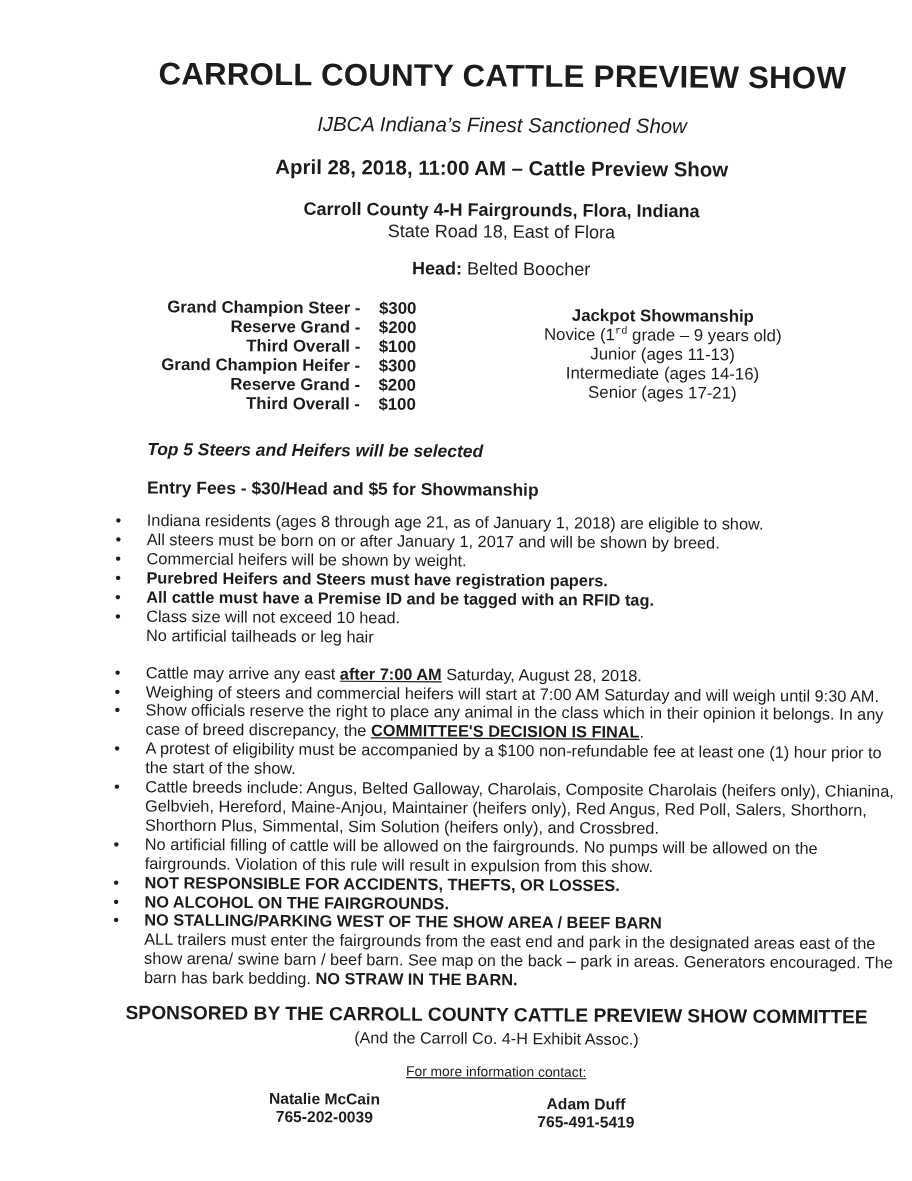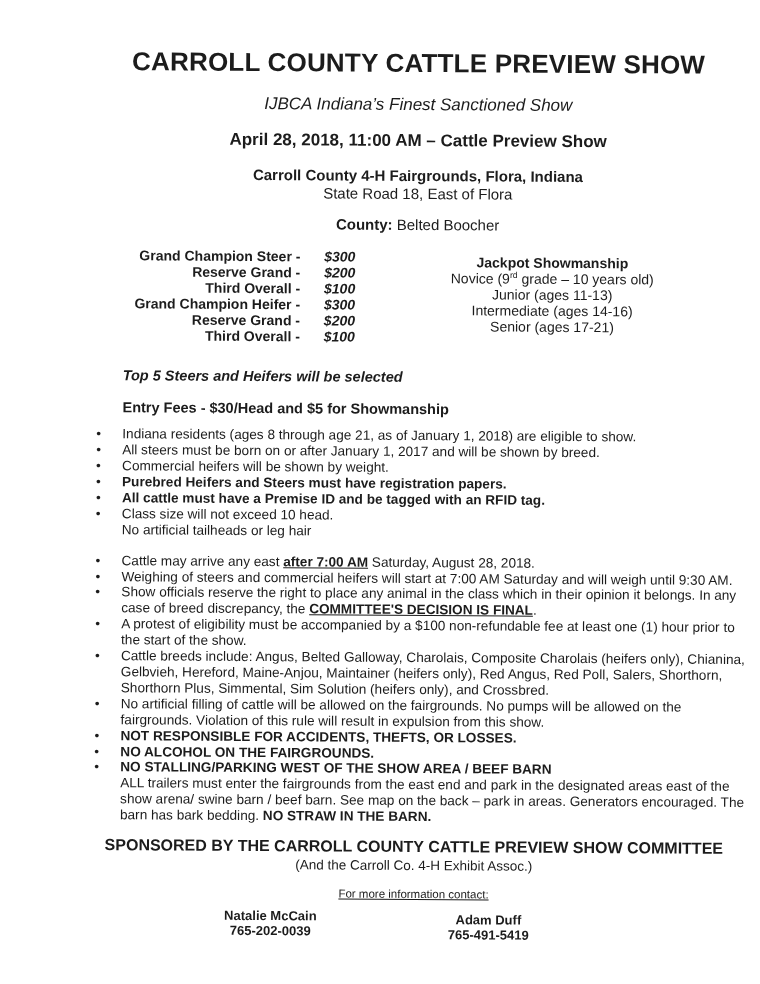--- a/index.html
+++ b/index.html
@@ -22,24 +22,24 @@
   .dateline    { text-align:center; font-weight:700; font-size:17px; margin-top:16px; }
   .venue       { text-align:center; font-weight:700; font-size:15px; margin-top:16px; }
   .address     { text-align:center; font-size:15px; margin-top:1px; }
   .judge       { text-align:center; font-size:15px; margin-top:14px; }
   .judge .jl   { font-weight:700; }
 
   .cols        { display:flex; padding:0 48px; margin-top:16px; }
   .prizes      { width:270px; font-weight:700; font-size:14px; line-height:16px; }
   .prow        { display:flex; }
   .plabel      { flex:1; text-align:right; }
-  .pamount     { width:48px; margin-left:7px; text-align:right;font-style:italic; }
+  .pamount     { width:48px; margin-left:7px; text-align:center; }
   .showmanship { flex:1; text-align:center; font-size:14px; line-height:16px; padding-top:5px; }
   .show-title  { font-weight:700; }
-  sup          { font-size:0.62em; vertical-align:super; line-height:0; }
+  sup          { font-size:0.62em; vertical-align:super; line-height:0;font-family:Liberation Mono, monospace; }
 
   .top5        { margin:24px 48px 0; padding-left:38px; font-weight:700; font-style:italic; font-size:14.5px; }
   .entry       { margin:16px 48px 0; padding-left:38px; font-weight:700; font-size:14.5px; }
 
   .rules       { margin:11px 48px 0; font-size:13.6px; line-height:15.9px; }
   .rules.second{ margin-top:15px; }
   .li          { display:flex; }
   .li .b       { width:38px; flex:none; padding-left:12px; box-sizing:border-box; }
   .li .t       { flex:1; }
   .bold        { font-weight:700; }
@@ -58,21 +58,21 @@
 
 <div class="page">
   <div class="sheet">
 
     <div class="title">CARROLL COUNTY CATTLE PREVIEW SHOW</div>
     <div class="subtitle">IJBCA Indiana’s Finest Sanctioned Show</div>
     <div class="dateline">April 28, 2018, 11:00 AM – Cattle Preview Show</div>
     <div class="venue">Carroll County 4-H Fairgrounds, Flora, Indiana</div>
     <div class="address">State Road 18, East of Flora</div>
     <div class="judge">
-      <span class="jl">County:</span><span> Belted Boocher</span>
+      <span class="jl">Head:</span><span> Belted Boocher</span>
     </div>
 
     <div class="cols">
       <div class="prizes">
         <div class="prow">
           <span class="plabel">Grand Champion Steer -</span>
           <span class="pamount">$300</span>
         </div>
         <div class="prow">
           <span class="plabel">Reserve Grand -</span>
@@ -90,21 +90,21 @@
           <span class="plabel">Reserve Grand -</span>
           <span class="pamount">$200</span>
         </div>
         <div class="prow">
           <span class="plabel">Third Overall -</span>
           <span class="pamount">$100</span>
         </div>
       </div>
       <div class="showmanship">
         <div class="show-title">Jackpot Showmanship</div>
-        <div><span>Novice (9</span><sup>rd</sup><span> grade – 10 years old)</span></div>
+        <div><span>Novice (1</span><sup>rd</sup><span> grade – 9 years old)</span></div>
         <div>Junior (ages 11-13)</div>
         <div>Intermediate (ages 14-16)</div>
         <div>Senior (ages 17-21)</div>
       </div>
     </div>
 
     <div class="top5">Top 5 Steers and Heifers will be selected</div>
     <div class="entry">Entry Fees - $30/Head and $5 for Showmanship</div>
 
     <div class="rules">

